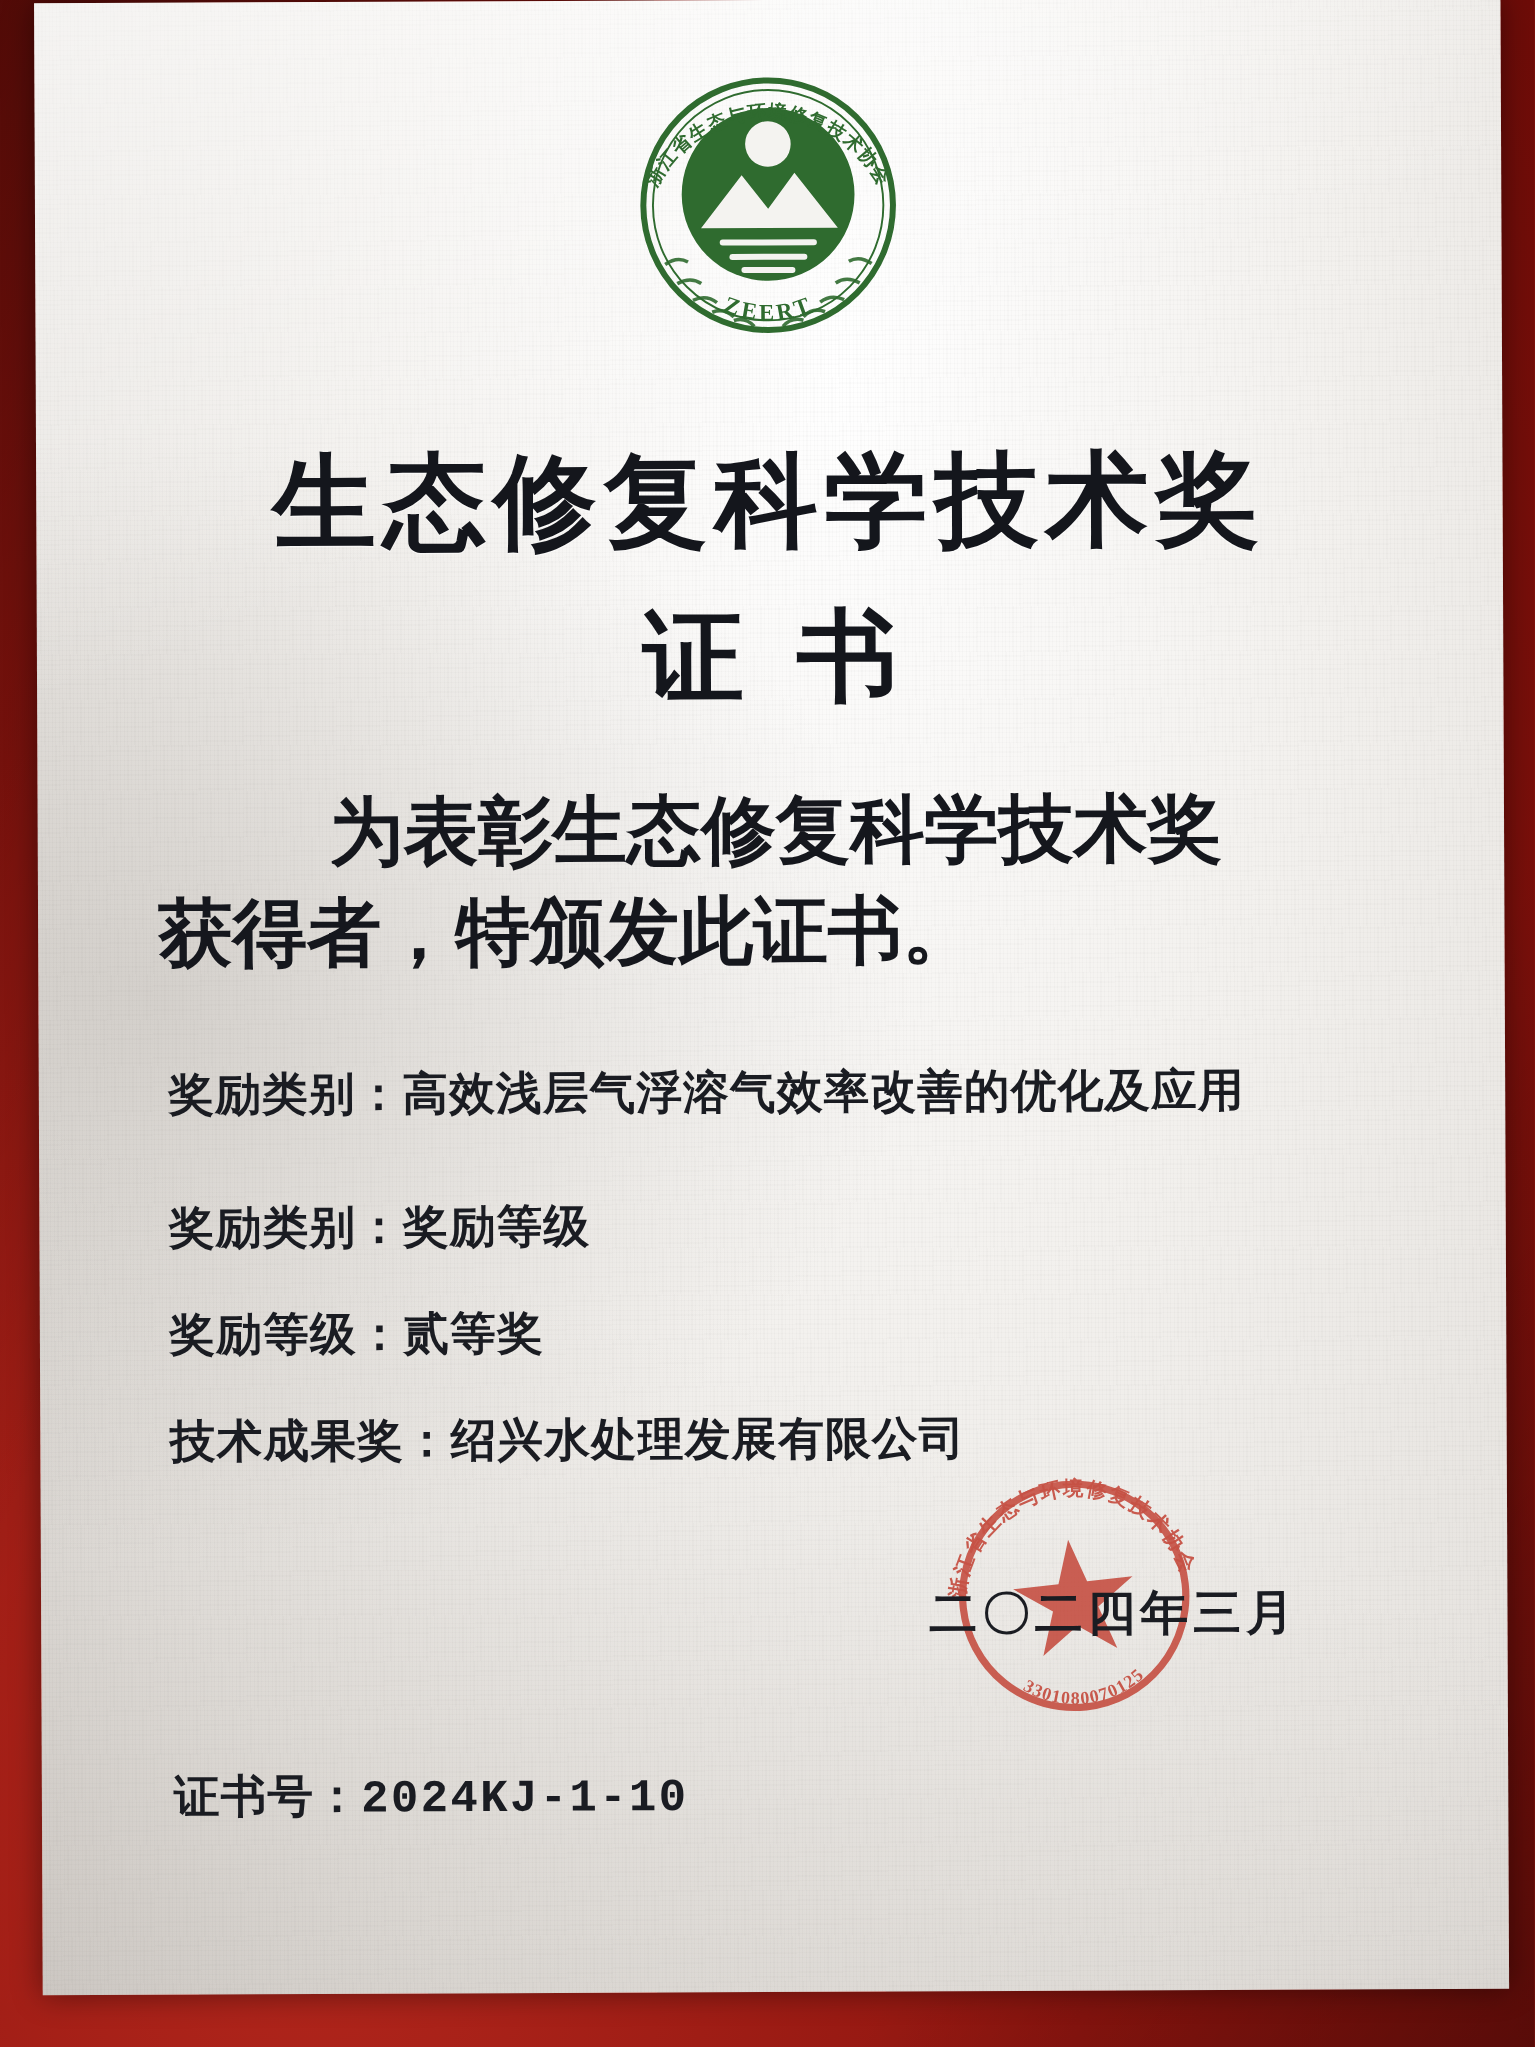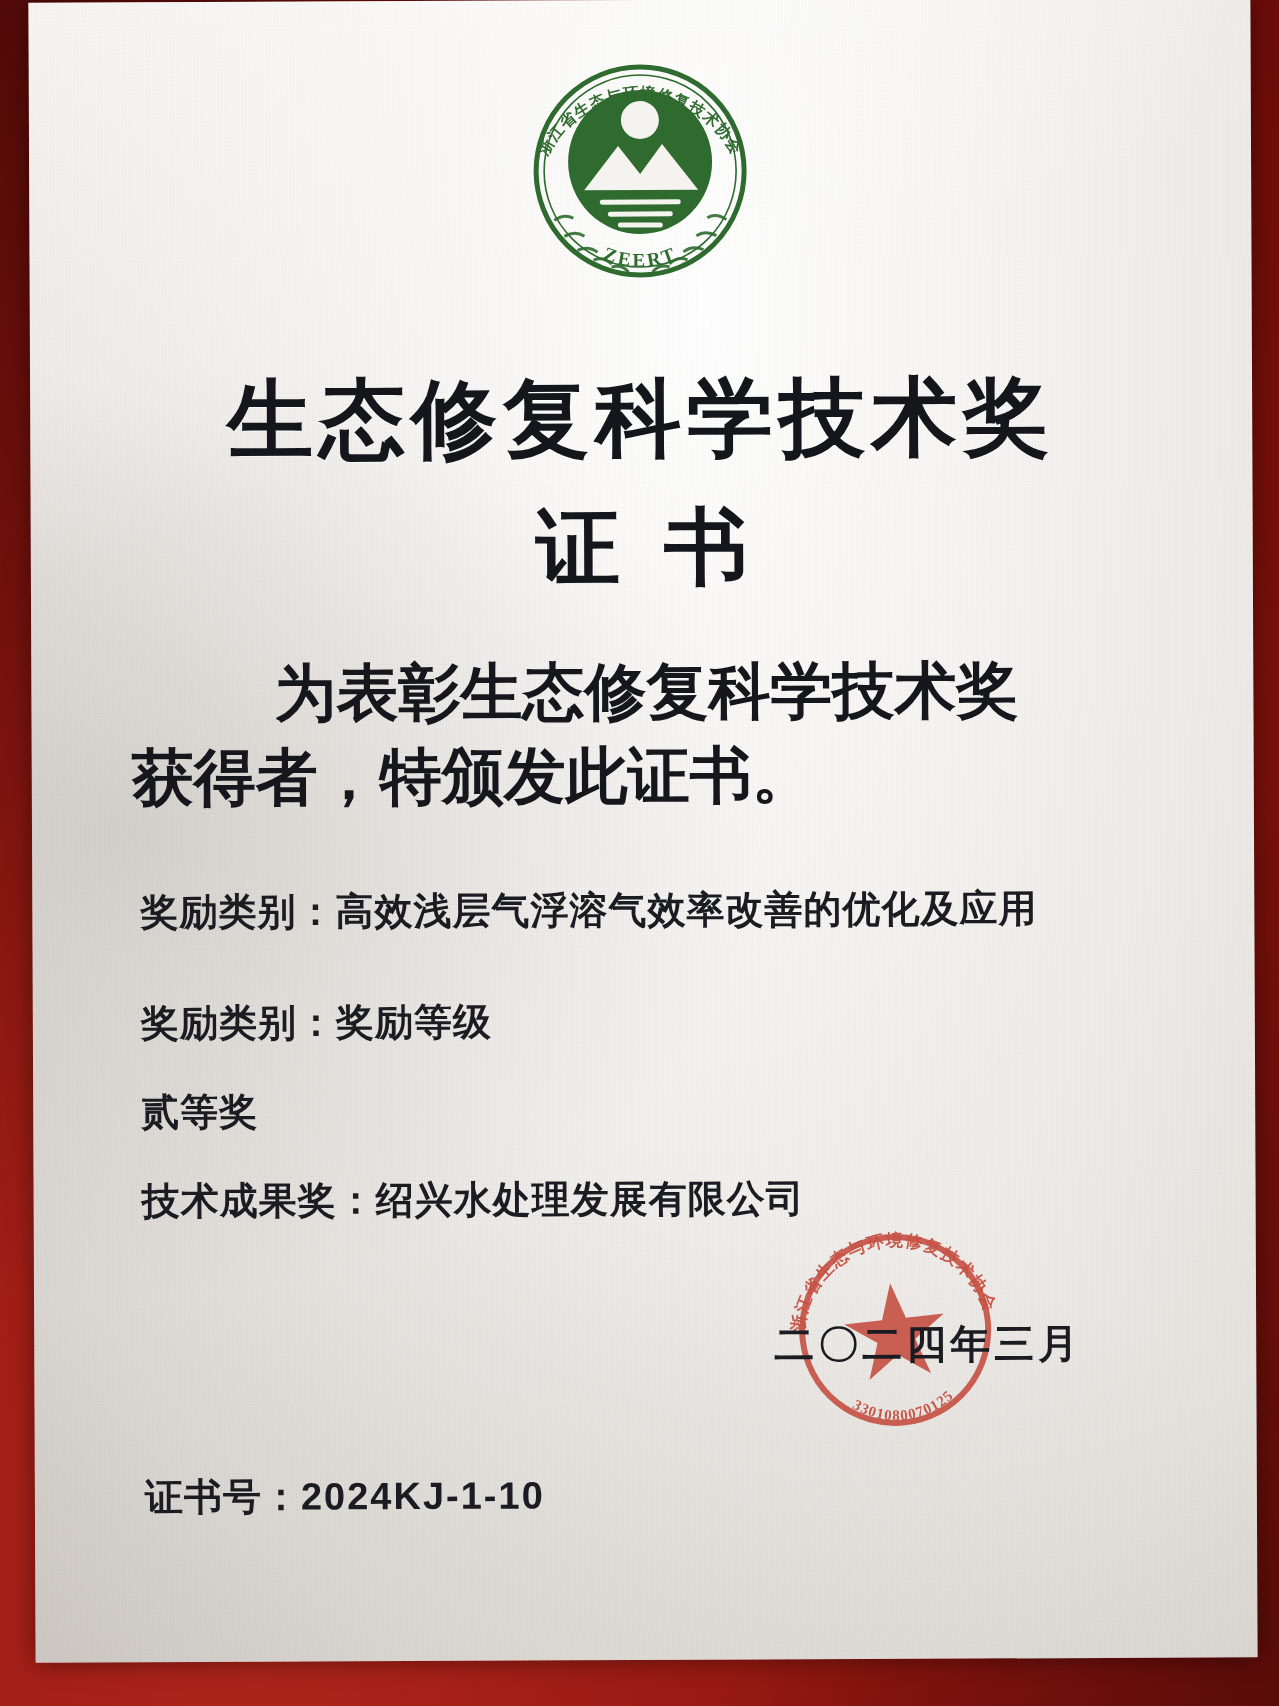--- a/index.html
+++ b/index.html
@@ -181,21 +181,21 @@
     position: absolute;
     top: 1470px;
     left: 110px;
     font-size: 38px;
     color: #1a1c22;
     font-weight: 700;
     font-family: "DejaVu Serif", serif;
     letter-spacing: 1px;
   }
   .cert-no .num {
-    font-family: Liberation Sans, sans-serif;
+    font-family: Liberation Mono, monospace;
     letter-spacing: 2px;
   }
 </style>
 </head>
 <body>
 
 <div class="backdrop"></div>
 
 <div class="paper">
   <div class="content">
@@ -263,20 +263,21 @@
     <div class="fields">
       <div class="field-row first">
         <span class="field-label">奖励类别：</span>
         <span class="field-value">高效浅层气浮溶气效率改善的优化及应用</span>
       </div>
       <div class="field-row">
         <span class="field-label">奖励类别：</span>
         <span class="field-value">奖励等级</span>
       </div>
       <div class="field-row">
+        <span class="field-label">奖励等级：</span>
         <span class="field-value">贰等奖</span>
       </div>
       <div class="field-row">
         <span class="field-label">技术成果奖：</span>
         <span class="field-value">绍兴水处理发展有限公司</span>
       </div>
     </div>
 
     <div class="stamp">
       <svg width="238" height="238" viewBox="0 0 238 238" xmlns="http://www.w3.org/2000/svg">

